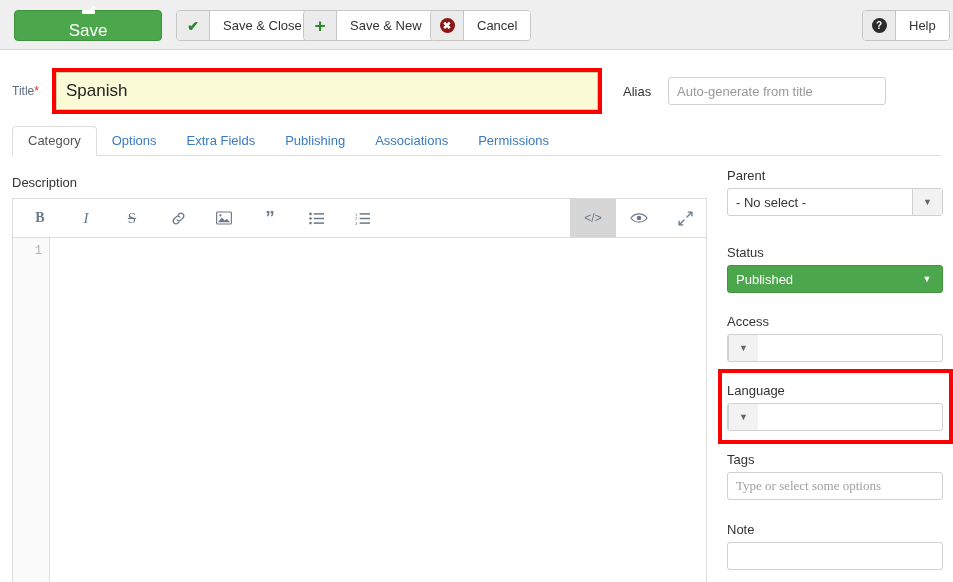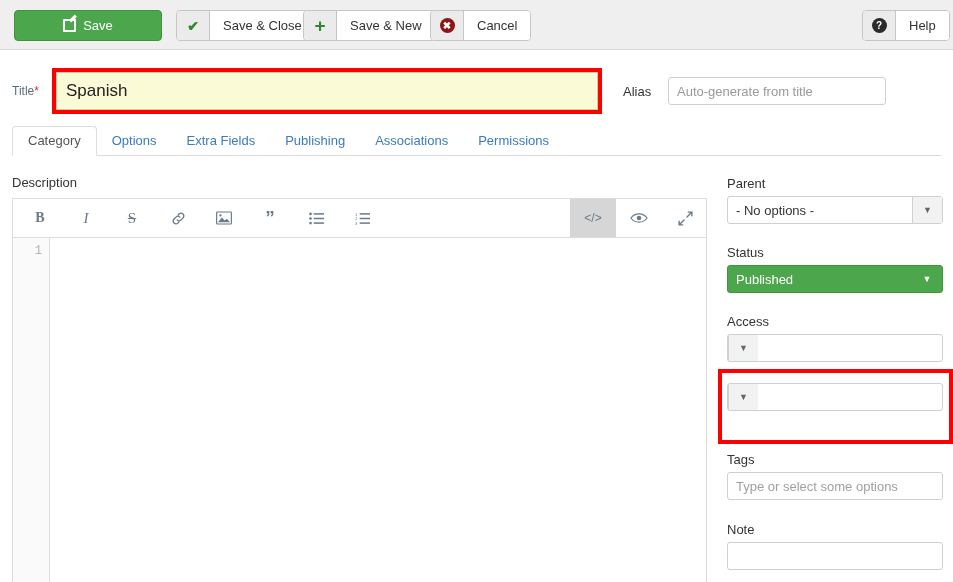--- a/index.html
+++ b/index.html
@@ -44,21 +44,21 @@
     white-space: nowrap;
   }
   .btn-save {
     position: absolute; left: 14px; top: 10px;
     width: 148px; height: 31px;
     background: #4ca64c;
     border: 1px solid #41923f;
     border-radius: 4px;
     display: flex; align-items: center; justify-content: center;
     gap: 7px;
-    color: #ffffff; font-size: 13px;
+    color: #ffffff; font-size: 17px; flex-direction: column;
   }
   .grp-saveclose { left: 176px; }
   .grp-savenew  { left: 303px; }
   .grp-cancel   { left: 430px; }
   .grp-help     { left: 862px; }
 
   .icon-check { color: #2f8a2f; font-size: 14px; font-weight: bold; line-height: 1; }
   .icon-plus  { color: #2f8a2f; font-size: 19px; font-weight: bold; line-height: 1; }
   .circ {
     width: 15px; height: 15px; border-radius: 50%;
@@ -215,21 +215,21 @@
   .select.green .caret {
     background: transparent;
     border-left: none;
     color: #ffffff;
   }
   .text-input {
     width: 100%; height: 28px;
     border: 1px solid #d0d0d0;
     border-radius: 3px;
     background: #ffffff;
-    font-family: Liberation Sans, sans-serif;
+    font-family: Liberation Serif, serif;
     font-size: 13px;
     color: #b91c1c;
     padding: 0 8px;
     outline: none;
   }
   .text-input::placeholder { color: #a0a0a0; }
 
   .lang-redbox {
     position: absolute; left: 718px; top: 369px;
     width: 235px; height: 75px;
@@ -362,24 +362,24 @@
     </div>
   </div>
 
   <div class="ed-body">
     <div class="gutter">
       <div class="lineno">1</div>
     </div>
   </div>
 </div>
 
-<div class="side" style="top:176px;">
+<div class="side" style="top:168px;">
   <div class="side-label">Parent</div>
   <div class="select">
-    <div class="val">- No options -</div>
+    <div class="val">- No select -</div>
     <div class="caret">▼</div>
   </div>
 </div>
 
 <div class="side" style="top:245px;">
   <div class="side-label">Status</div>
   <div class="select green">
     <div class="val">Published</div>
     <div class="caret">▼</div>
   </div>
@@ -387,20 +387,21 @@
 
 <div class="side" style="top:314px;">
   <div class="side-label">Access</div>
   <div class="select">
     <div class="caret">▼</div>
   </div>
 </div>
 
 <div class="lang-redbox"></div>
 <div class="side" style="top:383px;">
+  <div class="side-label">Language</div>
   <div class="select">
     <div class="caret">▼</div>
   </div>
 </div>
 
 <div class="side" style="top:452px;">
   <div class="side-label">Tags</div>
   <input class="text-input" type="text" placeholder="Type or select some options" style="">
 </div>
 

